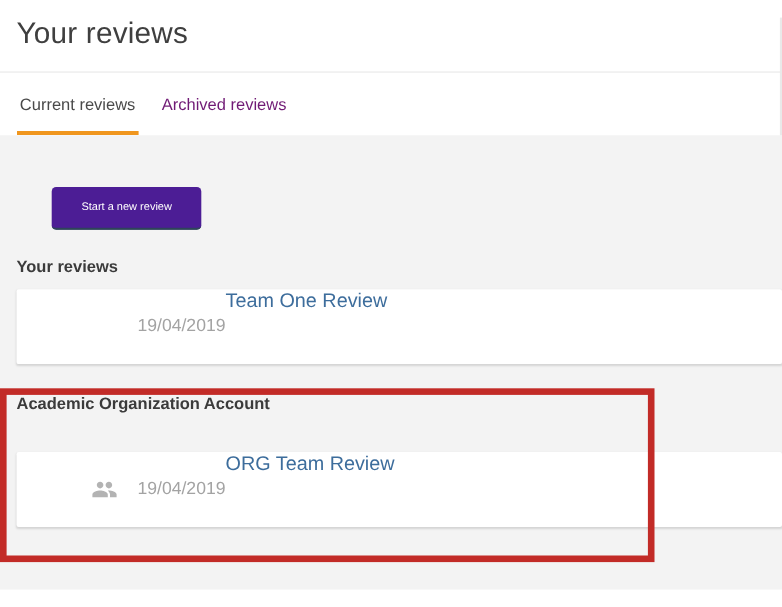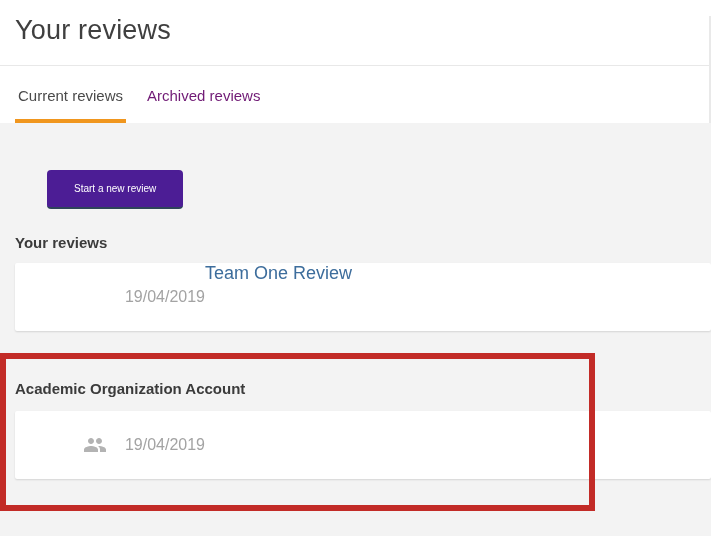--- a/index.html
+++ b/index.html
@@ -56,21 +56,21 @@
     font-family:"Liberation Sans", sans-serif;
     font-size:10px; border:none; border-bottom:2px solid #2e445a;
     border-radius:4px; cursor:pointer;margin-left:32px;
   }
 
   .section-heading {
     position:absolute; left:15px;
     font-size:15px; font-weight:bold; color:#3b3b3b;
   }
   .heading-personal { top:234px; }
-  .heading-org { top:380px; z-index:6; }
+  .heading-org { top:359px; z-index:6; }
 
   .card {
     position:absolute; left:15px; width:696px; height:68px;
     background:#ffffff; border-radius:2px;
     box-shadow:0 1px 2px rgba(0,0,0,0.13);
     display:flex; cursor:pointer;
   }
   .card-personal { top:263px; }
   .card-org { top:411px; }
 
@@ -125,17 +125,18 @@
 
   <div class="card card-org">
     <div class="row-meta">
       <span class="row-icon">
         <svg viewBox="0 0 24 24" aria-hidden="true">
           <path d="M16 11c1.66 0 2.99-1.34 2.99-3S17.66 5 16 5c-1.66 0-3 1.34-3 3s1.34 3 3 3zm-8 0c1.66 0 2.99-1.34 2.99-3S9.66 5 8 5C6.34 5 5 6.34 5 8s1.34 3 3 3zm0 2c-2.33 0-7 1.17-7 3.5V19h14v-2.5c0-2.33-4.67-3.5-7-3.5zm8 0c-.29 0-.62.02-.97.05 1.16.84 1.97 1.97 1.97 3.45V19h6v-2.5c0-2.33-4.67-3.5-7-3.5z"></path>
         </svg>
       </span>
       <span class="row-date">19/04/2019</span>
     </div>
+    <a class="row-link">ORG Team Review</a>
   </div>
 
   <div class="highlight-box"></div>
 
 </div>
 
 </body></html>

